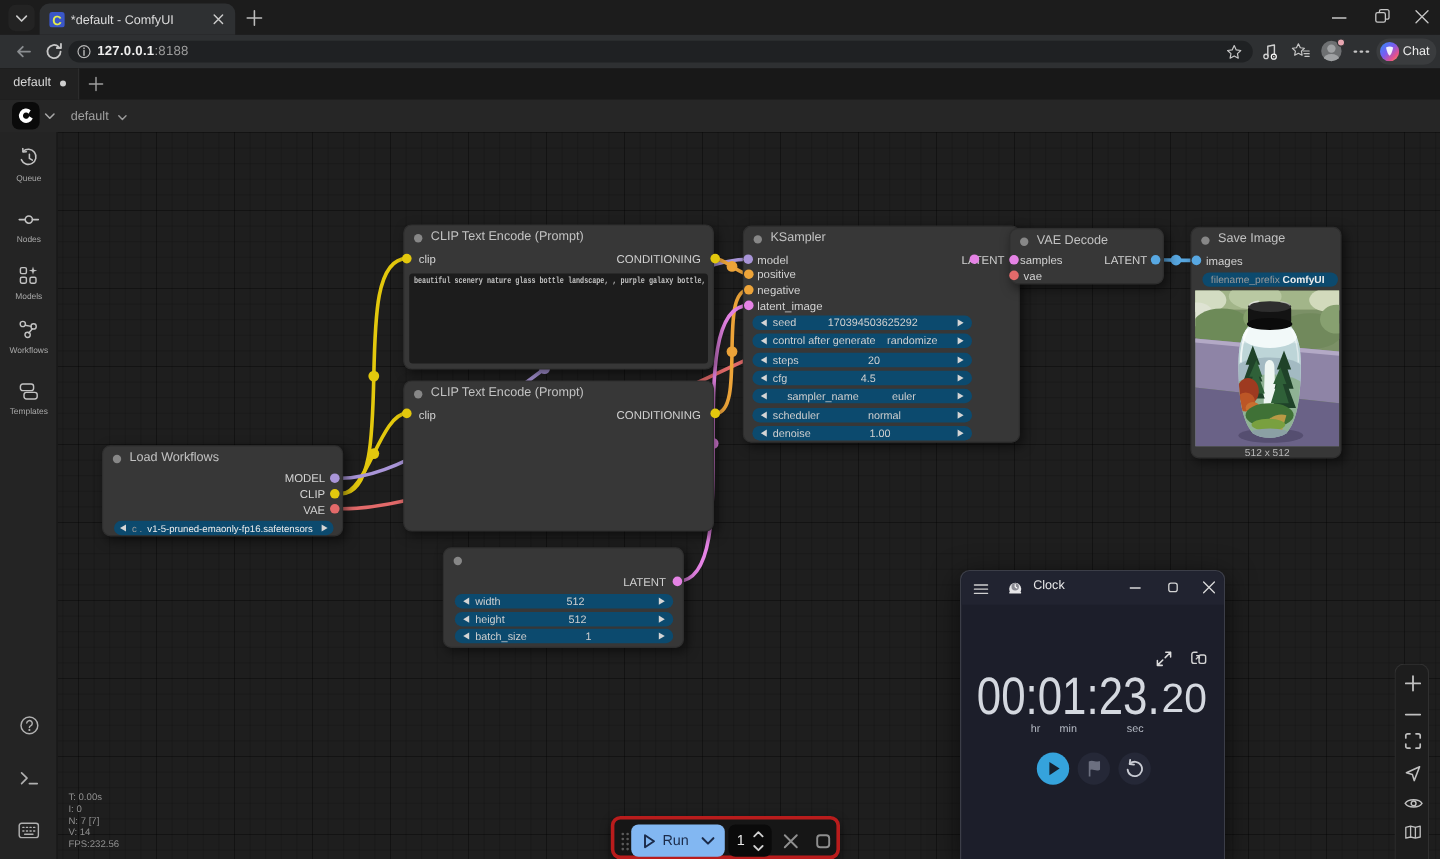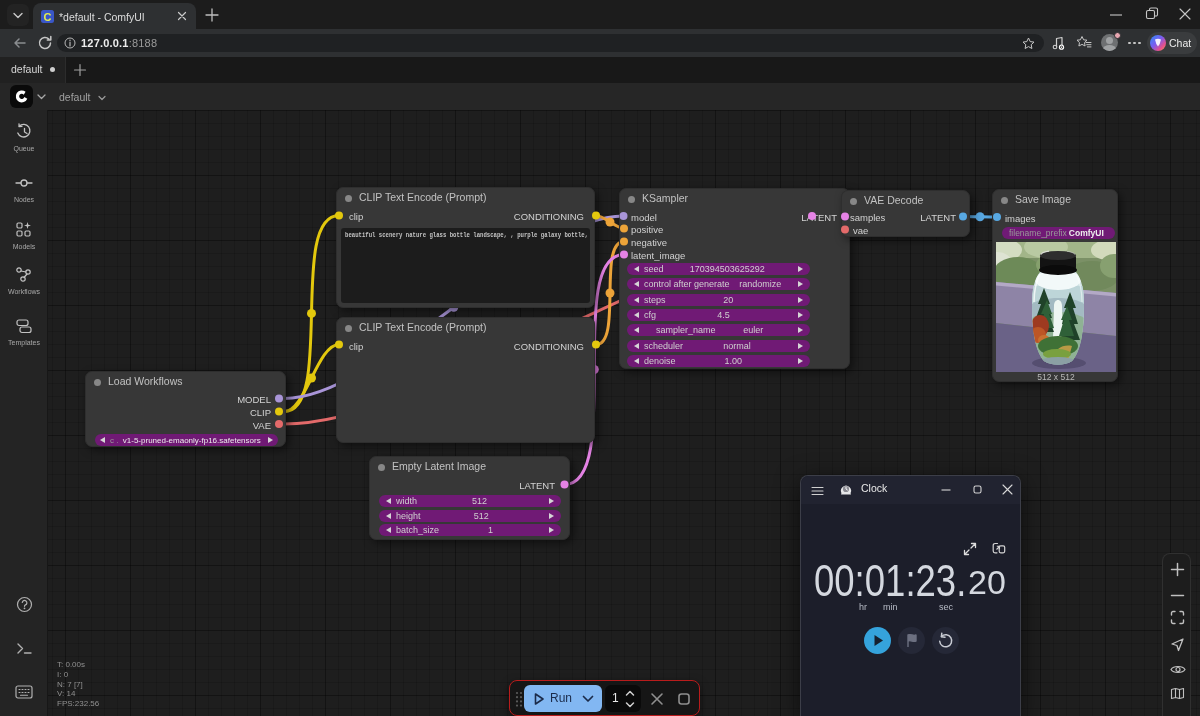--- a/index.html
+++ b/index.html
@@ -27,21 +27,21 @@
   .sbitem { position:absolute; left:0; width:48px; text-align:center; color:#b5b5b5; }
   .sbitem .lbl { font-size:7px; color:#a8a8a8; margin-top:1px; }
   
   .node { position:absolute; background:#373737; border-radius:7px;
     box-shadow:3px 3px 9px rgba(0,0,0,.5); border:1px solid #2e2e2e; }
   .ntitle { position:absolute; left:0; top:0; right:0; height:19px; color:#c2c2c2;
     font-size:10.5px; line-height:19px; padding-left:22px; white-space:nowrap; overflow:hidden; }
   .ndot { position:absolute; left:8px; top:6.5px; width:7px; height:7px; border-radius:50%;
     background:#878787; }
   .plabel { position:absolute; font-size:9.5px; color:#d2d2d2; white-space:nowrap; }
-  .widget { position:absolute; height:12px; background:#701a75; border-radius:6px;
+  .widget { position:absolute; height:12px; background:#0c4a6e; border-radius:6px;
     font-size:9px; color:#cfcfcf; display:flex; align-items:center; padding:0 7px;
     white-space:nowrap; }
   .widget .arrL { width:0; height:0; border-top:3.5px solid transparent; border-bottom:3.5px solid transparent;
     border-right:5px solid #d5d5d5; margin-right:5px; flex:none;}
   .widget .arrR { width:0; height:0; border-top:3.5px solid transparent; border-bottom:3.5px solid transparent;
     border-left:5px solid #d5d5d5; margin-left:5px; flex:none;}
   .widget .wname { flex:none; }
   .widget .wval { flex:1; text-align:center; margin-right:2px; min-width:0; overflow:hidden; }
   .ta { position:absolute; background:#1c1c1c; border-radius:3px; overflow:hidden; }
   .ta span { position:absolute; left:4px; top:3px; white-space:nowrap;
@@ -221,21 +221,20 @@
         <ellipse cx="62" cy="28" rx="19" ry="5" fill="#0b0b0b"></ellipse>
         <ellipse cx="62" cy="13.5" rx="18" ry="4.5" fill="#2e2e2e"></ellipse>
         <path d="M45 12.5 a18 4.5 0 0 1 8 -3.4" stroke="#e8e8e8" stroke-width="1.3" fill="none" opacity=".8"></path>
         <path d="M71 9.3 a18 4.5 0 0 1 8 3.2" stroke="#cfcfcf" stroke-width="1.1" fill="none" opacity=".6"></path>
       </svg>
       <div class="abs" style="left:3px;top:182px;width:120px;text-align:center;font-size:8.5px;color:#b9b9b9;">512 x 512</div>
     </div>
 
     <div class="node" style="left:369px;top:346px;width:201px;height:84px;">
       <div class="ndot"></div>
-        <div class="ntitle">Empty Latent Image</div>
       <div class="plabel" style="right:14px;top:22.5px;">LATENT</div>
       <div class="widget" style="left:9px;top:38px;width:182px;">
           <span class="arrL"></span>
           <span class="wname">width</span>
           <span class="wval">512</span>
           <span class="arrR"></span>
         </div>
       <div class="widget" style="left:9px;top:52.6px;width:182px;">
           <span class="arrL"></span>
           <span class="wname">height</span>
@@ -434,21 +433,21 @@
         </svg>
     </div>
     <div class="sbitem" style="top:575px;">
       <svg width="18" height="14">
           <rect x="1" y="1" width="16" height="12" rx="2" stroke="#b0b0b0" stroke-width="1.2" fill="none"></rect>
           <path d="M4 4.5 H5 M7 4.5 H8 M10 4.5 H11 M13 4.5 H14 M4 7.5 H5 M7 7.5 H8 M10 7.5 H11 M13 7.5 H14 M5.5 10.2 H12.5" stroke="#b0b0b0" stroke-width="1.1" stroke-linecap="round"></path>
         </svg>
     </div>
   </div>
 
-  <div class="abs" style="left:509px;top:680px;width:191px;height:36px;background:#161616;border:1px solid #b91c1c;border-radius:8px;box-shadow:0 3px 8px rgba(0,0,0,.5);">
+  <div class="abs" style="left:509px;top:680px;width:191px;height:36px;background:#161616;border:3px solid #b91c1c;border-radius:8px;box-shadow:0 3px 8px rgba(0,0,0,.5);">
     <svg class="abs" style="left:4px;top:9px;" width="10" height="18">
       <g fill="#5a5a5a">
           <circle cx="3" cy="3" r="1.1"></circle>
           <circle cx="7" cy="3" r="1.1"></circle>
           <circle cx="3" cy="7.2" r="1.1"></circle>
           <circle cx="7" cy="7.2" r="1.1"></circle>
           <circle cx="3" cy="11.4" r="1.1"></circle>
           <circle cx="7" cy="11.4" r="1.1"></circle>
           <circle cx="3" cy="15.6" r="1.1"></circle>
           <circle cx="7" cy="15.6" r="1.1"></circle>

